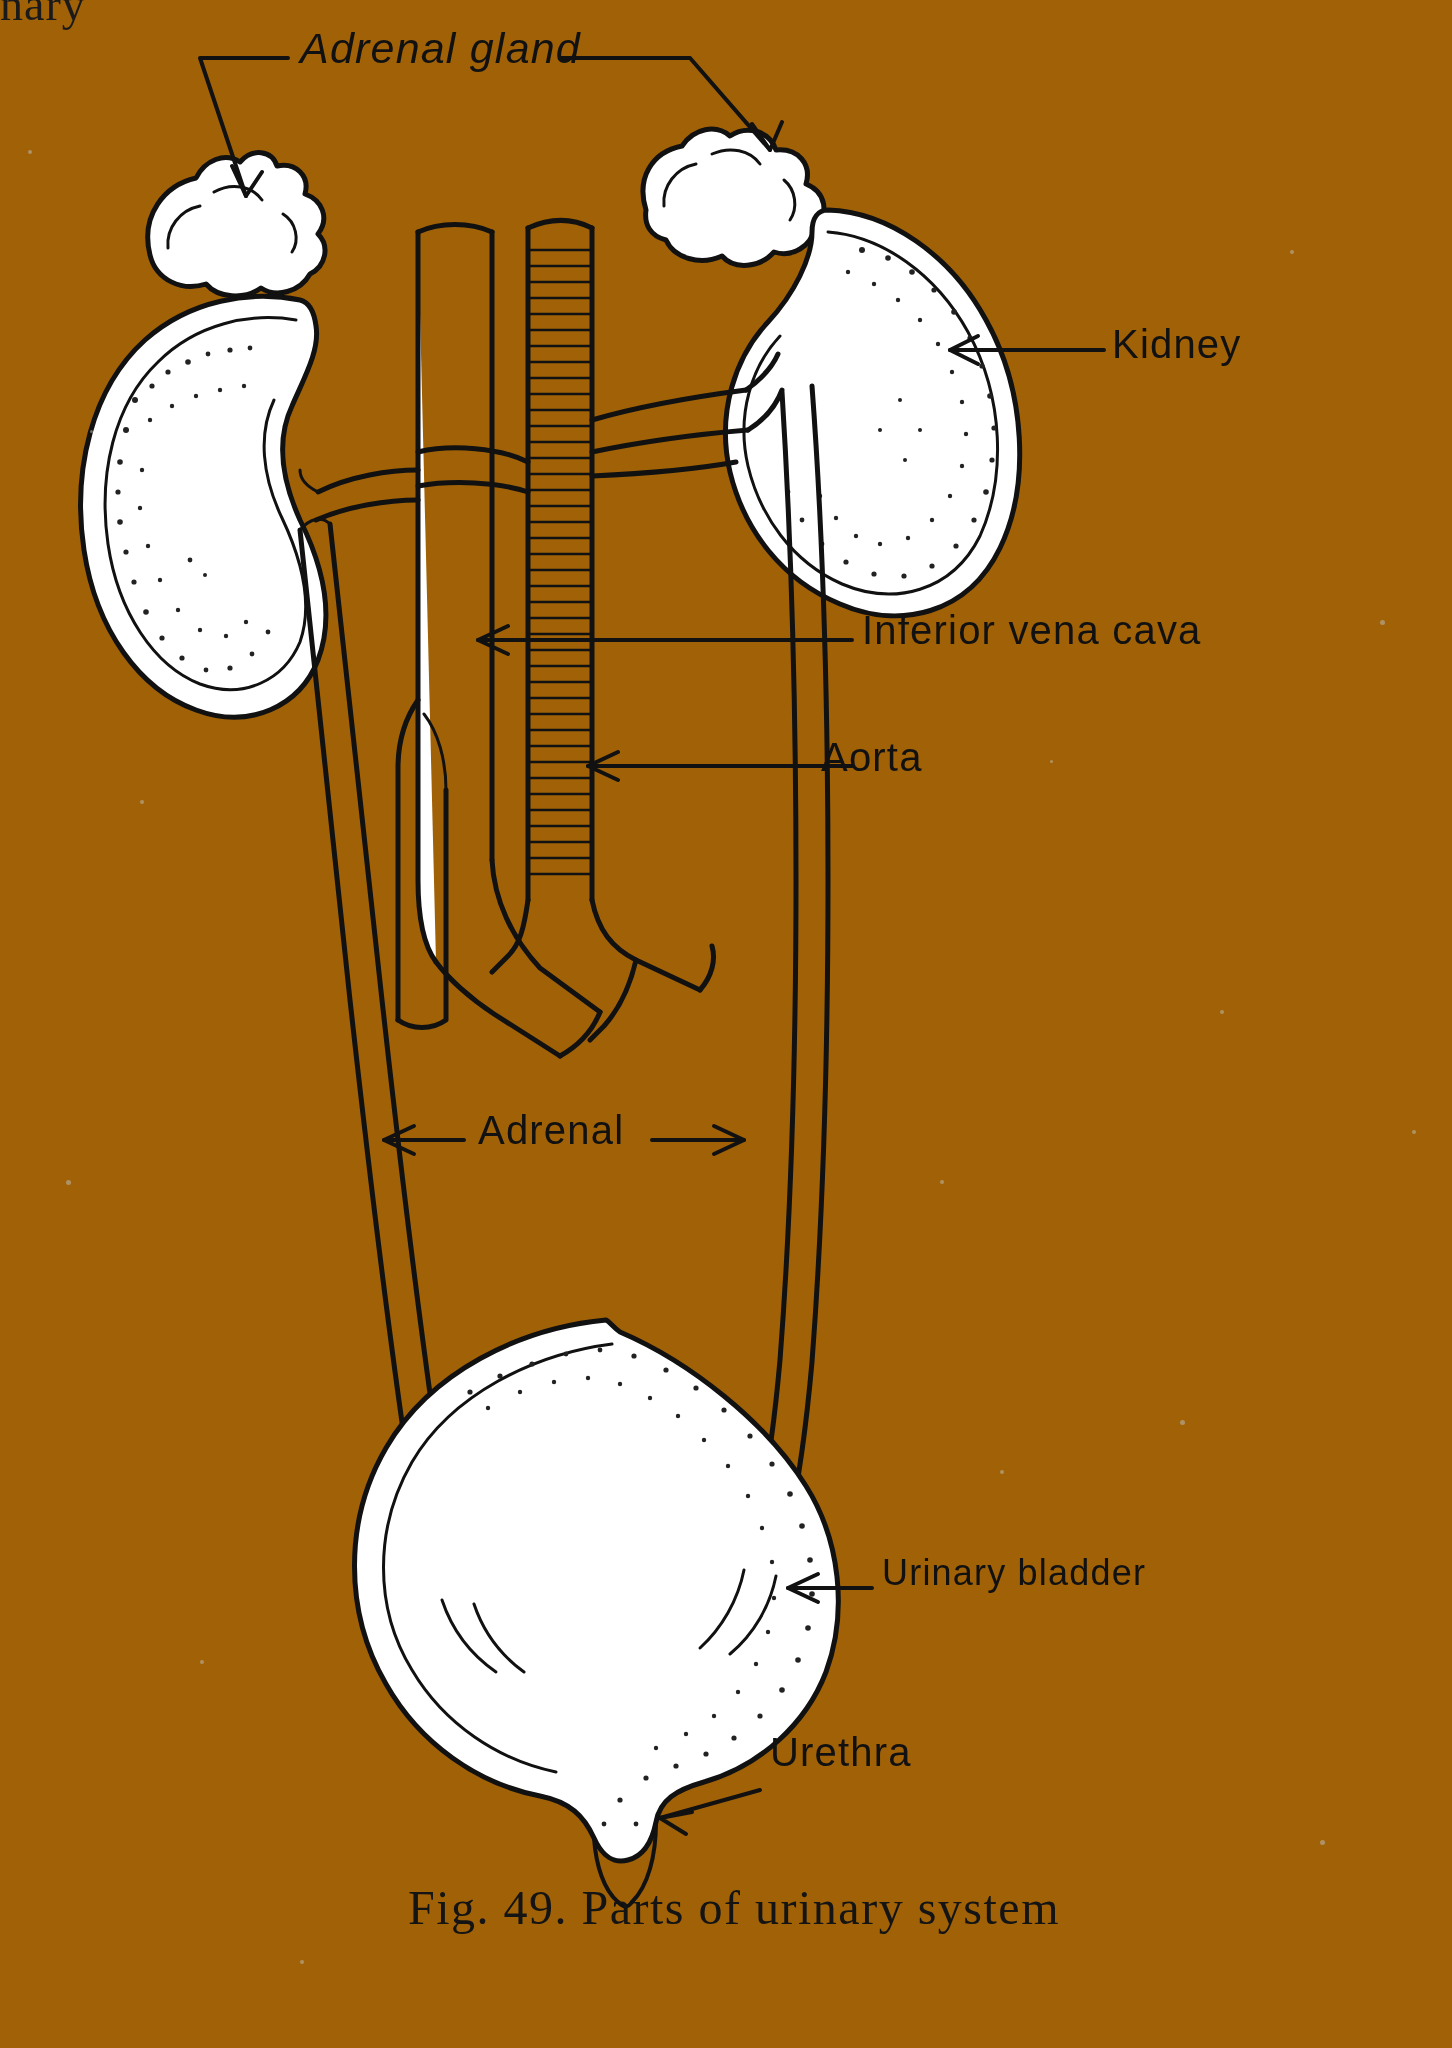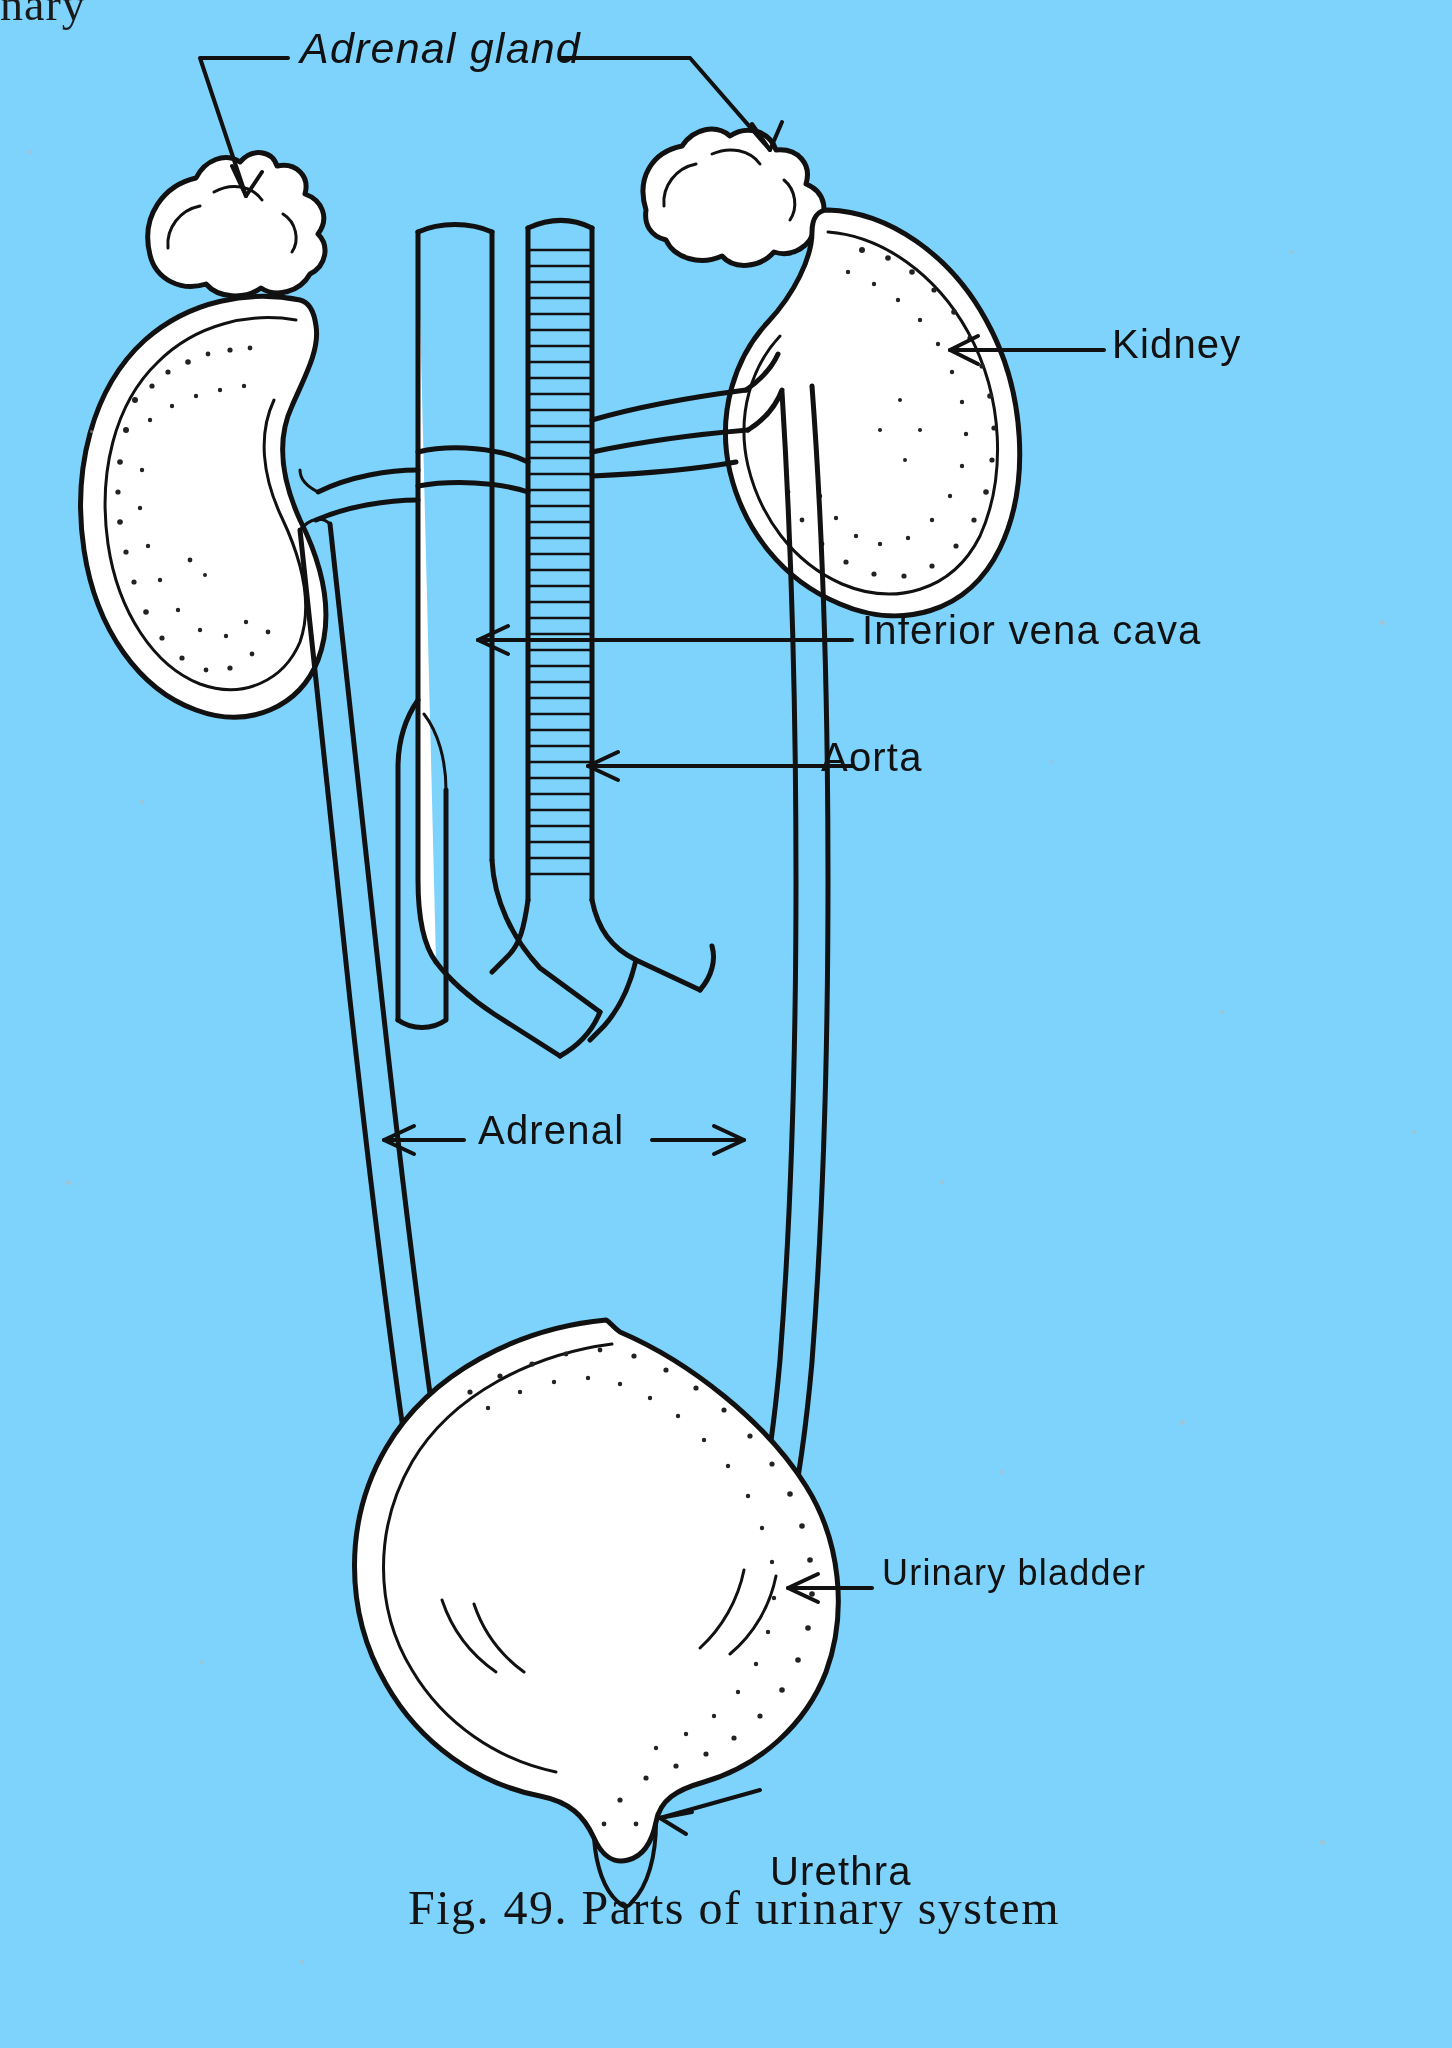--- a/index.html
+++ b/index.html
@@ -11,21 +11,21 @@
     width: 1452px;
     height: 2048px;
     position: relative;
     overflow: hidden;
     font-family: "Liberation Sans", sans-serif;
     color: #111111;
   }
   #page {
     position: absolute;
     inset: 0;
-    background: #7dd3fc;
+    background: #a16207;
   }
   
   .speck {
     position: absolute;
     background: #b9b9b4;
     border-radius: 50%;
     opacity: .55;
   }
   .cut-title {
     position: absolute;
@@ -50,21 +50,21 @@
     color: #111;
     white-space: nowrap;
     letter-spacing: 1.2px;
   }
   #lbl-adrenal   { left: 300px;  top: 24px;   font-size: 43px; font-style: italic; }
   #lbl-kidney    { left: 1112px; top: 322px;  font-size: 40px; }
   #lbl-ivc       { left: 862px;  top: 608px;  font-size: 40px; }
   #lbl-aorta     { left: 821px;  top: 735px;  font-size: 40px; }
   #lbl-ureter    { left: 478px;  top: 1108px; font-size: 40px; }
   #lbl-bladder   { left: 882px;  top: 1552px; font-size: 36px; }
-  #lbl-urethra   { left: 770px;  top: 1849px; font-size: 40px; }
+  #lbl-urethra   { left: 770px;  top: 1730px; font-size: 40px; }
   #fig-caption {
     position: absolute;
     left: 0;
     right: 0;
     top: 1880px;
     text-align: center;
     font-family: "Liberation Serif", serif;
     font-size: 48px;
     letter-spacing: 1.5px;
     color: #141414;

